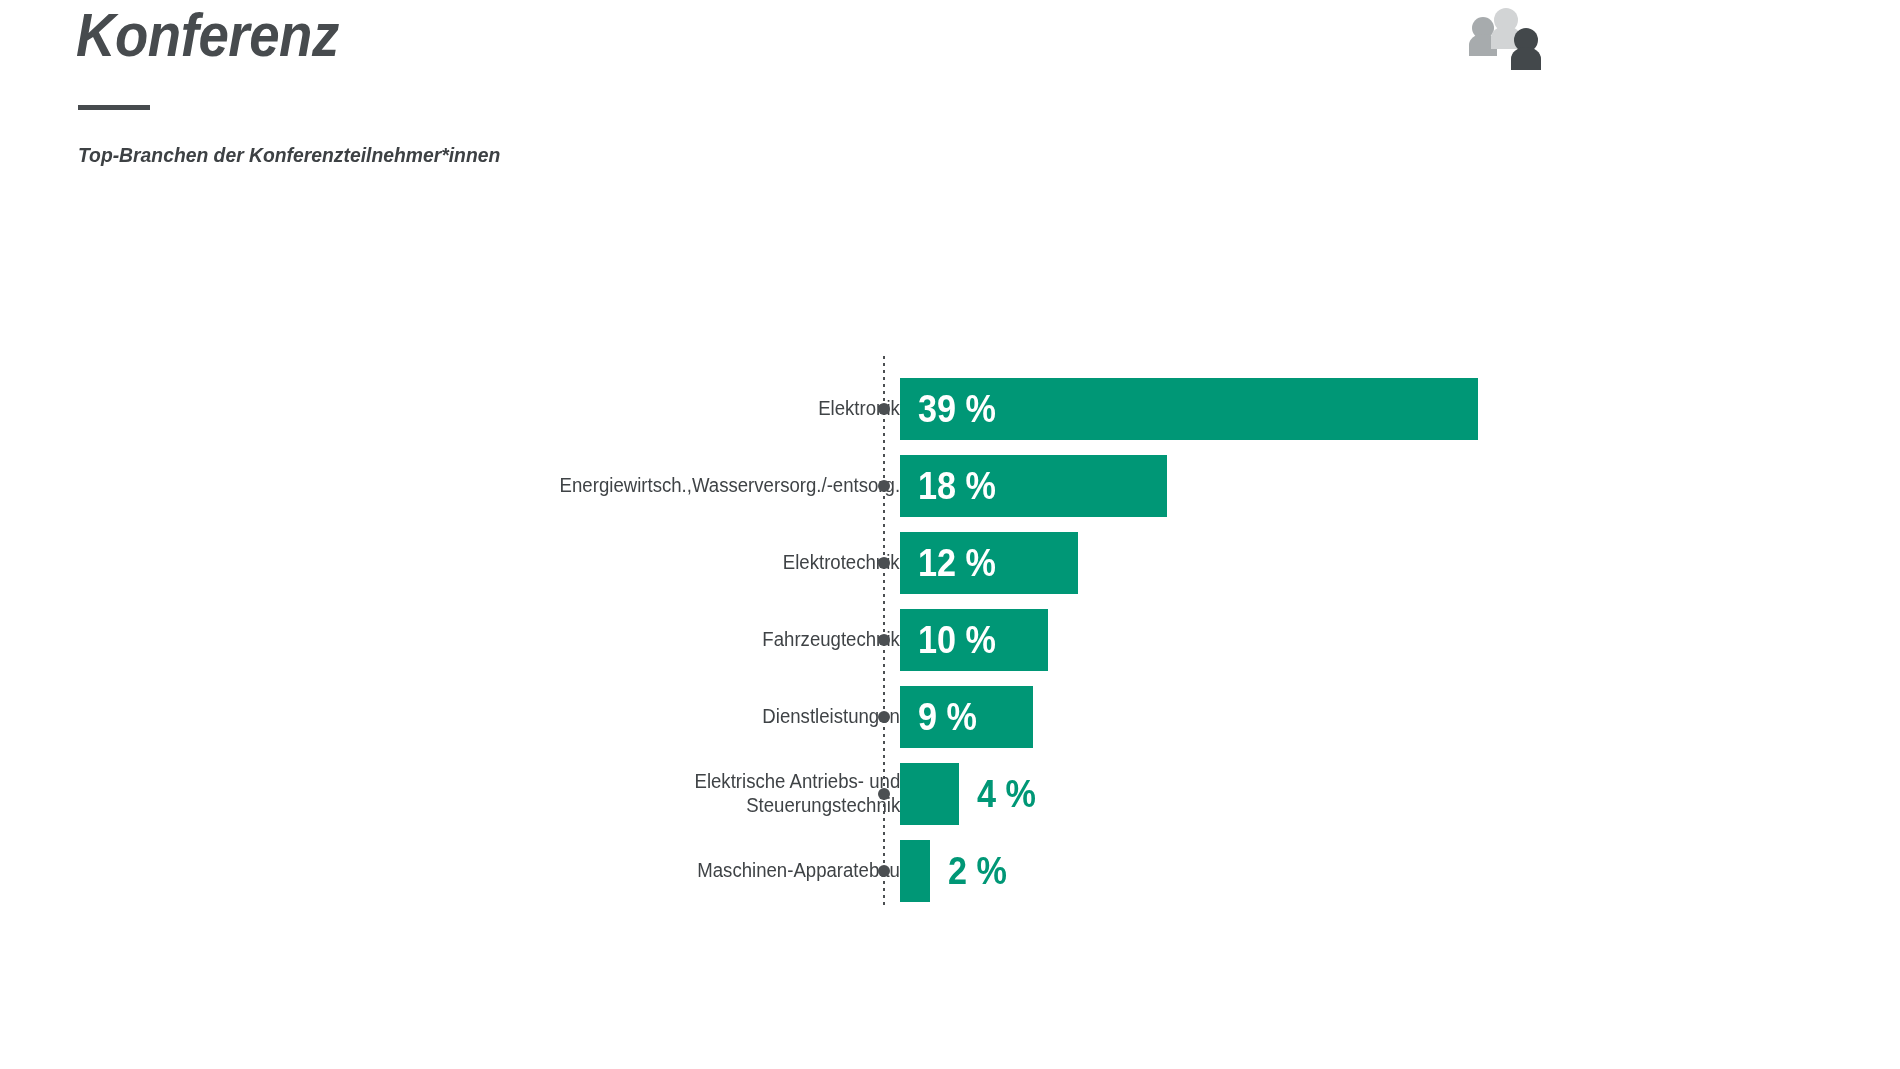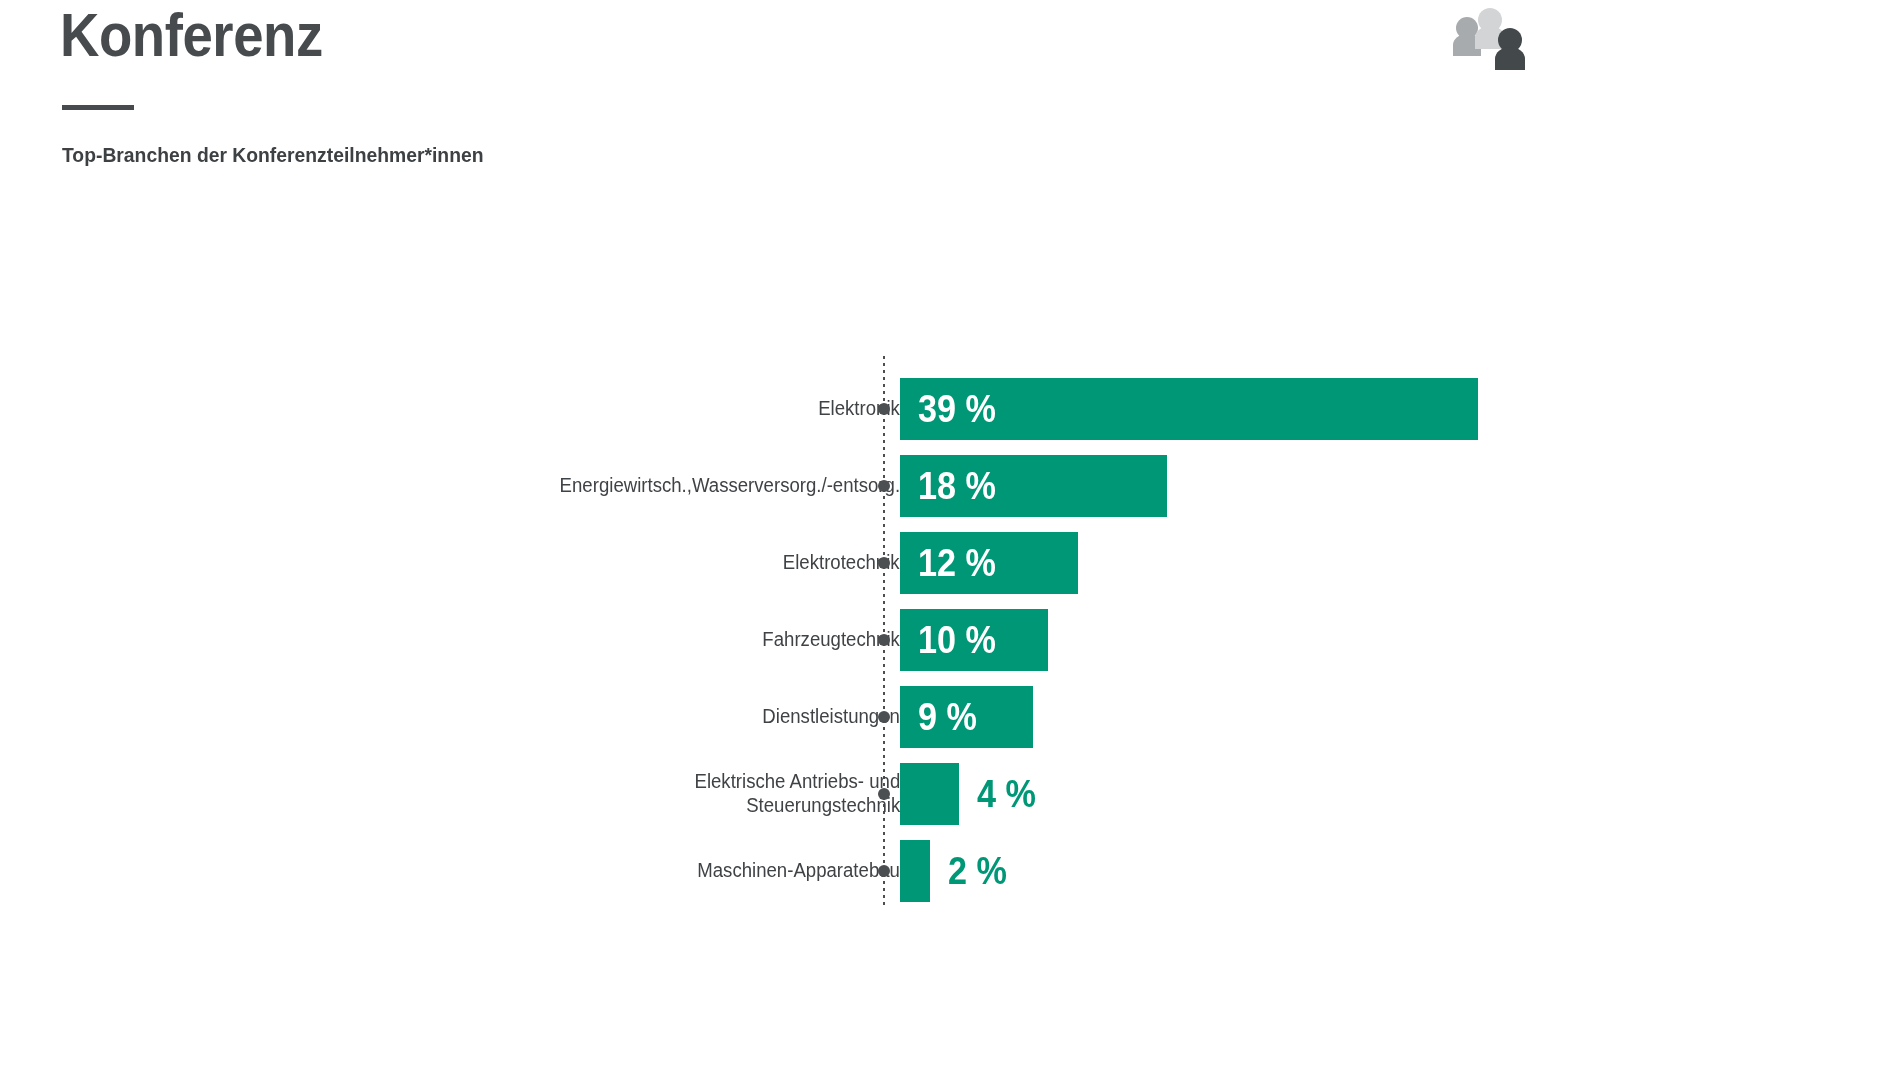--- a/index.html
+++ b/index.html
@@ -11,23 +11,24 @@
     height: 1069px;
     background: #ffffff;
     font-family: "Liberation Sans", sans-serif;
     overflow: hidden;
     position: relative;
   }
 
   
   #header {
     position: absolute;
-    left: 0; top: 0;
+    left: 16px; top: 0;
     width: 1576px;
     height: 200px;
+    font-style: italic;
   }
   #page-title {
     position: absolute;
     left: 60px;
     top: 2px;
     font-size: 62px;
     font-weight: bold;
     letter-spacing: -0.5px;
     color: #474b4e;
     line-height: 1.05;

